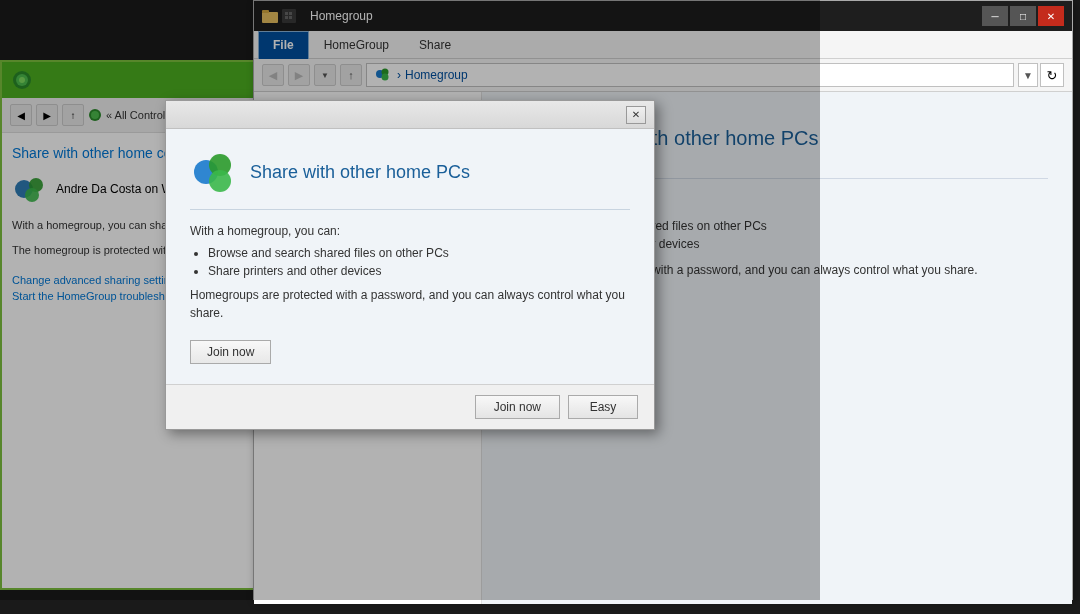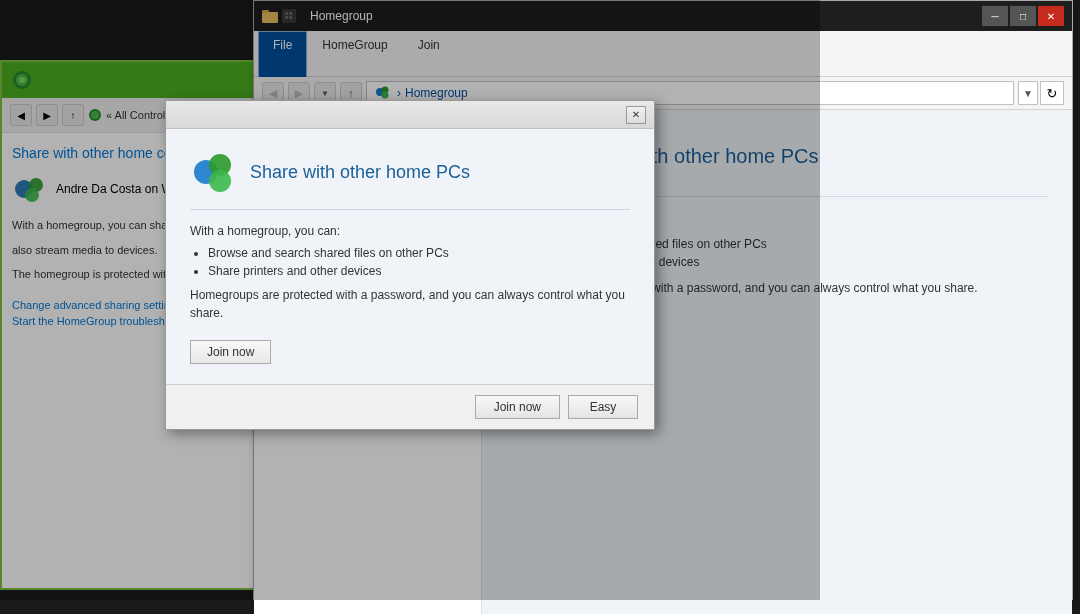--- a/index.html
+++ b/index.html
@@ -167,22 +167,22 @@
       font-size: 12px;
       cursor: pointer;
       border: 1px solid transparent;
       border-bottom: none;
       color: #333;
     }
     .ribbon-tab.active {
       background: #fff;
       border-color: #d0d0d0;
       color: #000;
-      font-weight: 400;
-      padding-bottom: 25px;
+      font-weight: 700;
+      padding-bottom: 7px;
       margin-bottom: -1px;
       color: #0050a0;
     }
     .ribbon-tab.active { background: #d6e8f8; border-color: #8ab4d8; }
 
     
     .address-bar {
       display: flex;
       align-items: center;
       padding: 4px 8px;
@@ -493,21 +493,20 @@
     <div class="bg-title">Share with other home co</div>
     <div class="bg-computer-icon">
       <svg width="36" height="36" viewBox="0 0 36 36">
         <circle cx="12" cy="18" r="9" fill="#1a6faf" opacity="0.9"></circle>
         <circle cx="24" cy="14" r="7" fill="#2a9a2a" opacity="0.9"></circle>
         <circle cx="20" cy="24" r="7" fill="#3bb84a" opacity="0.9"></circle>
       </svg>
       <span>Andre Da Costa on WIN7-</span>
     </div>
     <div class="bg-description">With a homegroup, you can share</div>
-    <div class="bg-description">also stream media to devices.</div>
     <div class="bg-description">The homegroup is protected with</div>
     <div class="bg-links">
       <a class="bg-link">Change advanced sharing settings...</a>
       <a class="bg-link">Start the HomeGroup troubleshooter</a>
     </div>
   </div>
 </div>
 
 <div class="main-window">
 
@@ -532,21 +531,21 @@
       <div class="win-btn">─</div>
       <div class="win-btn">□</div>
       <div class="win-btn close">✕</div>
     </div>
   </div>
 
   <div class="ribbon">
     <div class="ribbon-tabs">
       <div class="ribbon-tab active" style="background:#0050a0;color:#fff;">File</div>
       <div class="ribbon-tab">HomeGroup</div>
-      <div class="ribbon-tab">Join</div>
+      <div class="ribbon-tab">Share</div>
     </div>
   </div>
 
   <div class="address-bar">
     <div class="addr-nav-btn disabled">◀</div>
     <div class="addr-nav-btn disabled">▶</div>
     <div class="addr-nav-btn" style="font-size:8px;">▼</div>
     <div class="addr-nav-btn">↑</div>
     <div class="addr-path">
       <span class="addr-path-icon">

